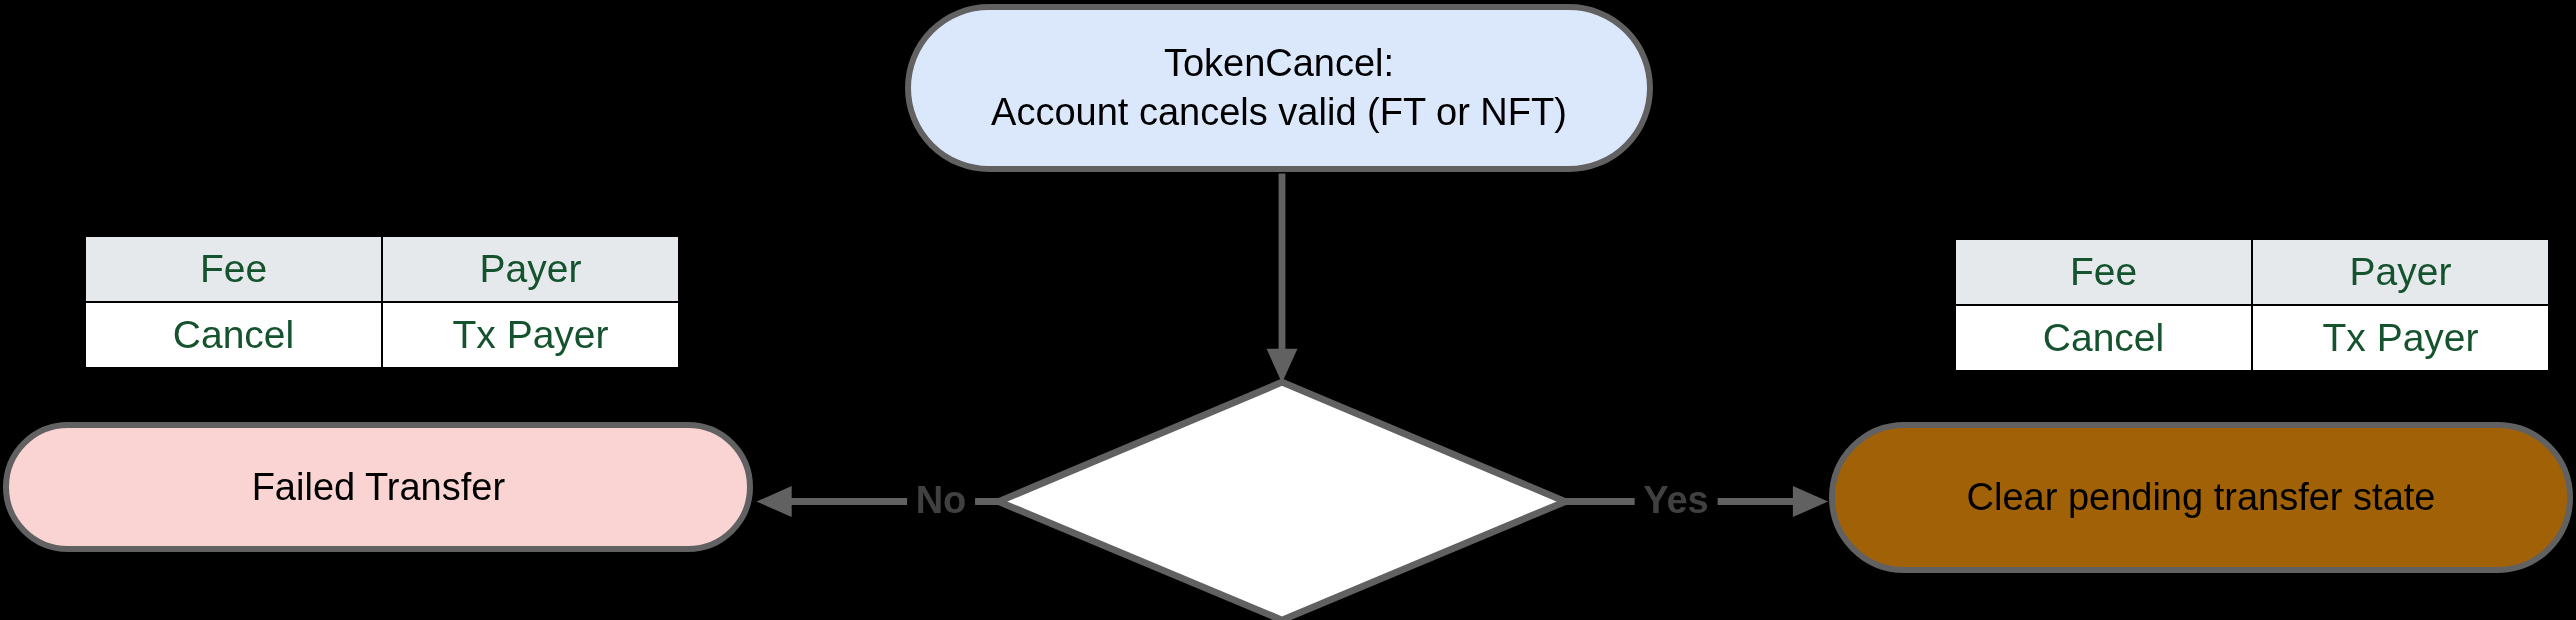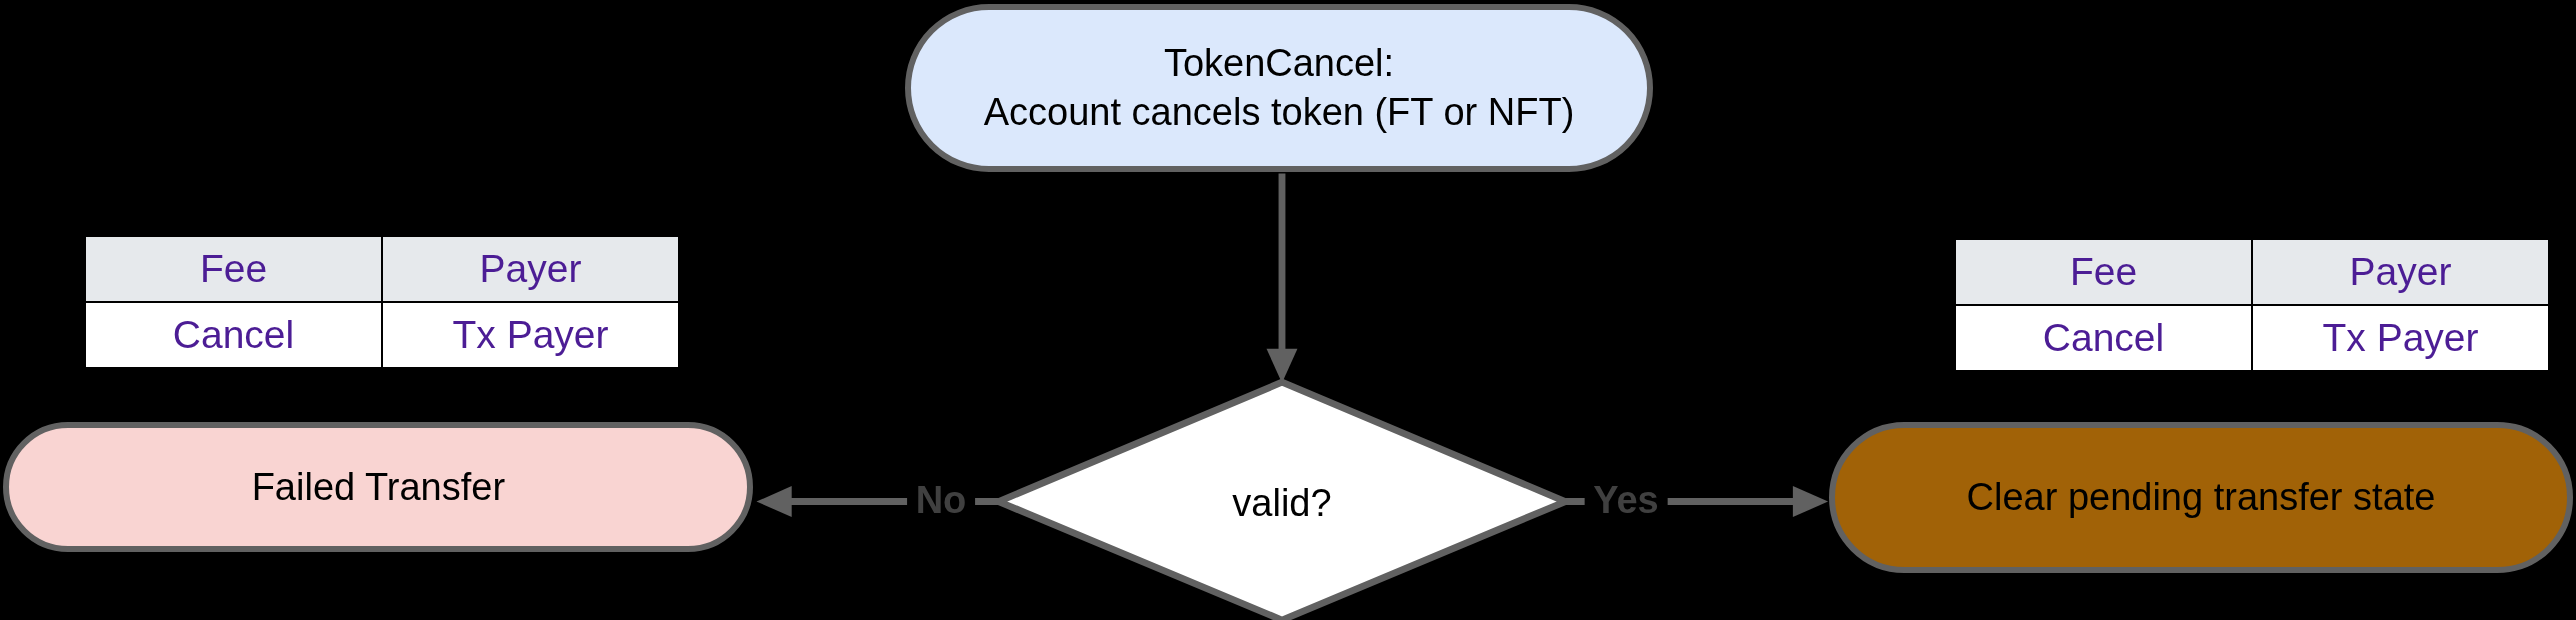--- a/index.html
+++ b/index.html
@@ -76,38 +76,38 @@
     position: absolute;
     transform: translate(-50%, -50%);
     background: #000000;
     color: #404040;
     font-size: 38px;
     font-weight: bold;
     padding: 1.7px 8.6px;
     line-height: 1.1;
   }
   .edge-label-no  { left: 941px; top: 501px; }
-  .edge-label-yes { left: 1626px; top: 501px; }
+  .edge-label-yes { left: 1676px; top: 501px; }
   table.fee-table {
     position: absolute;
     border-collapse: collapse;
     table-layout: fixed;
     background: #ffffff;
   }
   .fee-table-left  { left: 84px;  top: 235px; }
   .fee-table-right { left: 1954px; top: 238px; }
   table.fee-table th, table.fee-table td {
     box-sizing: border-box;
     width: 297px;
     height: 66px;
     border: 2.6px solid #000000;
     text-align: center;
     vertical-align: middle;
     font-size: 39px;
-    color: #4c1d95;
+    color: #14532d;
     padding: 0;
   }
   table.fee-table th {
     background: #e6e9ec;
     font-weight: normal;
   }
   table.fee-table td {
     background: #ffffff;
   }
 </style>
@@ -125,25 +125,24 @@
 
     <line x1="1163" y1="584" x2="920" y2="584" stroke="#616161" stroke-width="8"></line>
     <polygon points="881,584 922,566 922,602" fill="#616161"></polygon>
 
     <line x1="1823" y1="584" x2="2091" y2="584" stroke="#616161" stroke-width="8"></line>
     <polygon points="2129,584 2088,566 2088,602" fill="#616161"></polygon>
   </svg>
 
   <div class="node node-start">
     <div>TokenCancel:</div>
-    <div>Account cancels token (FT or NFT)</div>
+    <div>Account cancels valid (FT or NFT)</div>
   </div>
 
   <div class="decision-text">
-    <div>valid?</div>
   </div>
 
   <div class="node node-fail">
     <div>Failed Transfer</div>
   </div>
 
   <div class="node node-success">
     <div>Clear pending transfer state</div>
   </div>
 

